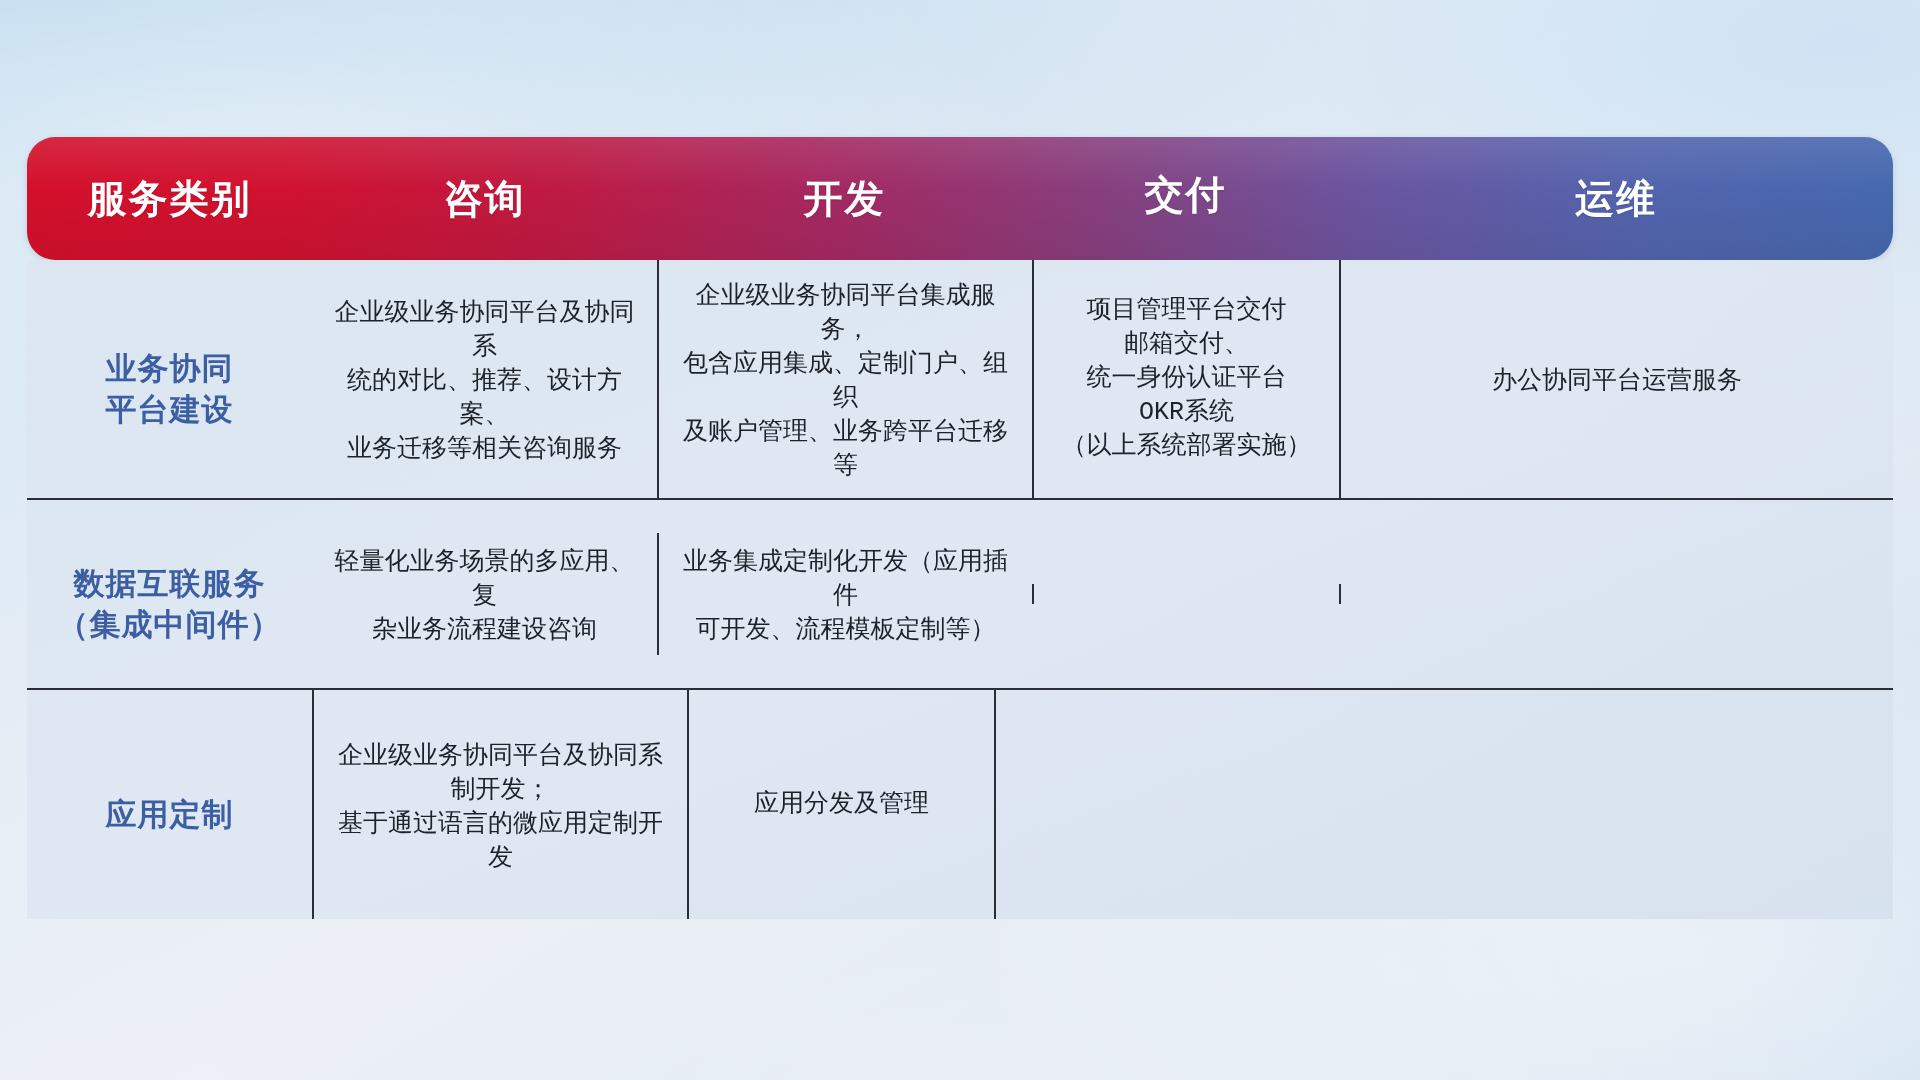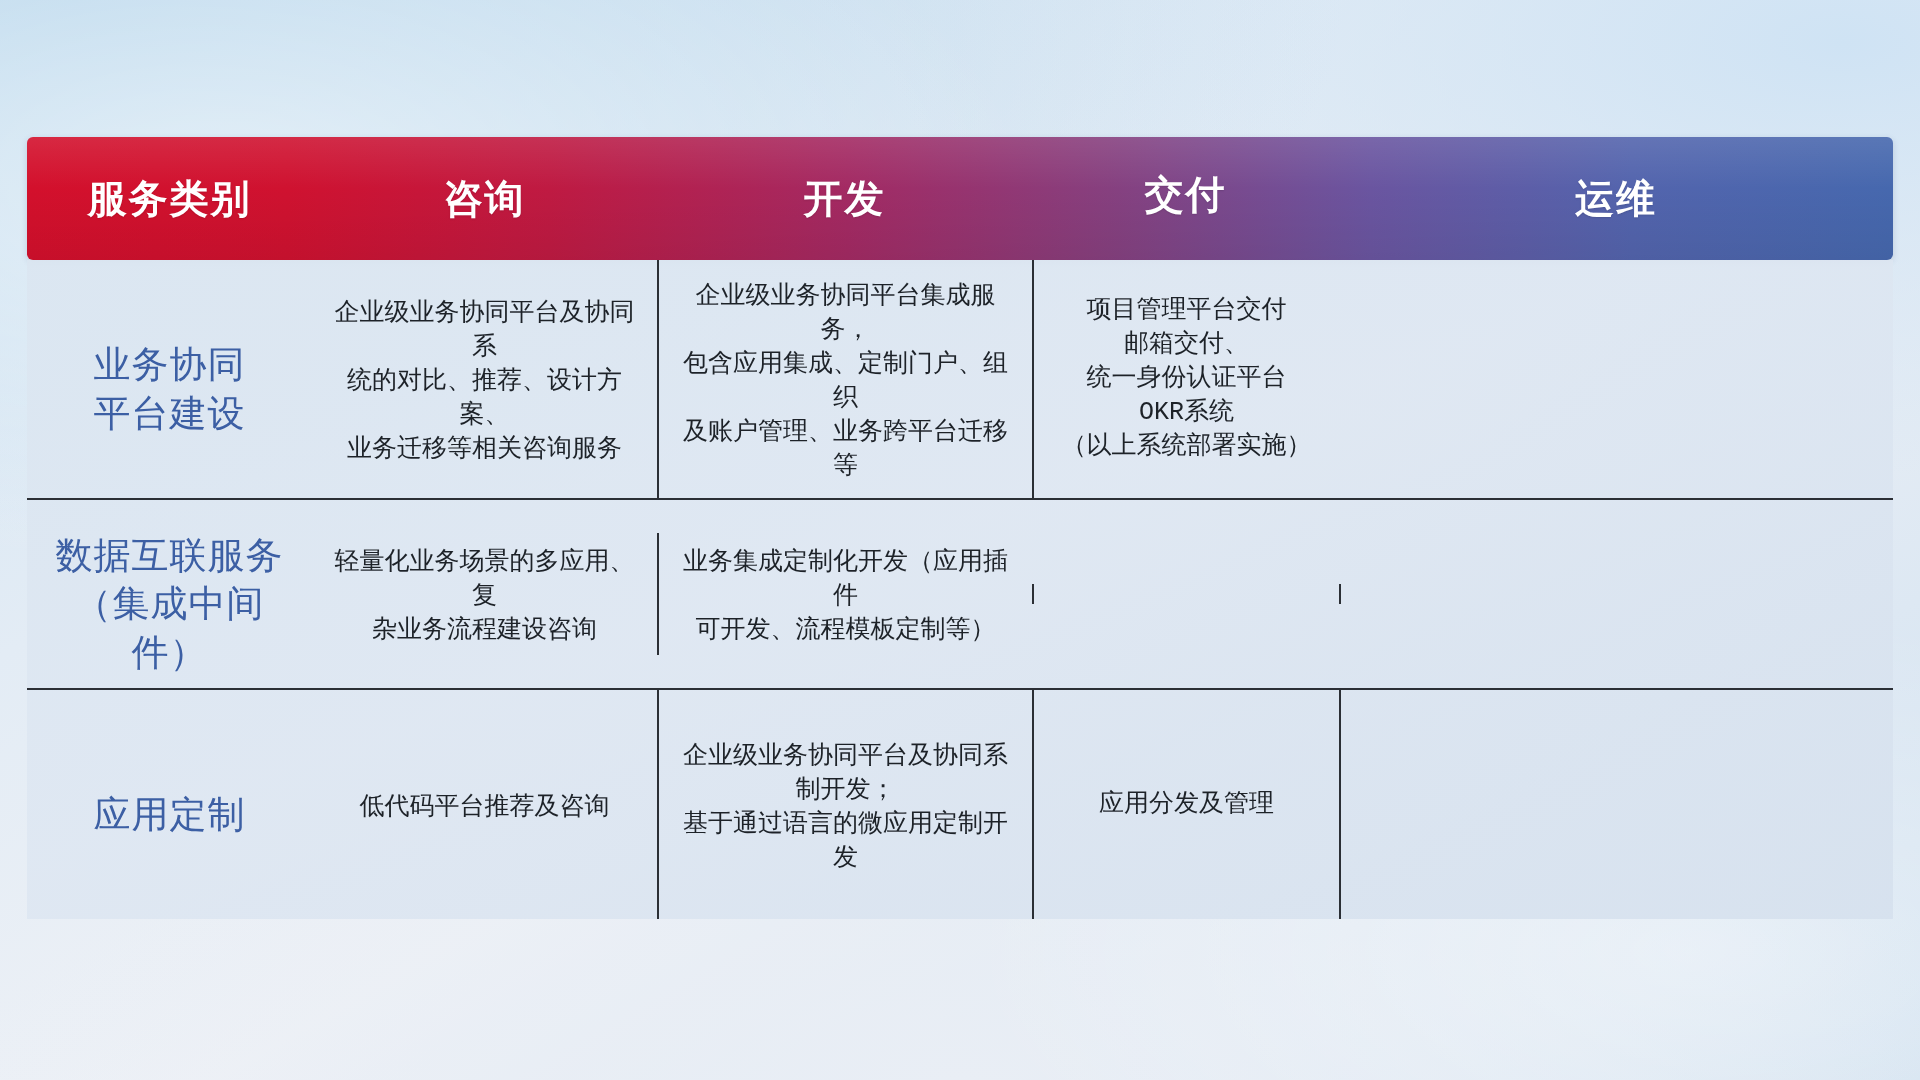--- a/index.html
+++ b/index.html
@@ -24,21 +24,21 @@
       radial-gradient(60% 50% at 12% 18%, rgba(255,255,255,.55) 0%, rgba(255,255,255,0) 70%),
       radial-gradient(55% 45% at 88% 88%, rgba(255,255,255,.40) 0%, rgba(255,255,255,0) 70%);
   }
   
   #table-wrap{
     position:absolute;left:27px;top:137px;width:1866px;height:820px;
   }
   
   #header-row{
     position:relative;height:123px;
-    border-radius:6px;
+    border-radius:28px;
     background:linear-gradient(90deg,
        #d3102c 0%,
        #cf1230 14%,
        #bf1a42 28%,
        #a32a63 44%,
        #86407f 58%,
        #6a55a0 72%,
        #5364ad 86%,
        #4668ae 100%);
     display:flex;align-items:center;
@@ -68,21 +68,21 @@
     display:flex;align-items:center;justify-content:center;
     text-align:center;
     color:#1d2228;
     font-size:25px;line-height:1.36;
     padding:10px 14px;
     box-sizing:border-box;
     white-space:pre-line;
   }
   .bcell.divider{border-left:2.4px solid #2b2f35;}
   .rowlabel{
-    color:#3c5fa4;font-weight:400;font-size:37px;line-height:1.3;
+    color:#3c5fa4;font-weight:700;font-size:31px;line-height:1.3;
     letter-spacing:1px;
     white-space:pre-line;
     margin-top:21px;
   }
   
   .c0{width:285px;}
   .c1{width:345px;}
   .c2{width:375px;}
   .c3{width:307px;font-family:Liberation Mono, monospace;}
   .c4{width:554px;}
@@ -114,36 +114,36 @@
 统的对比、推荐、设计方案、
 业务迁移等相关咨询服务</div>
       <div class="bcell c2 divider">企业级业务协同平台集成服务，
 包含应用集成、定制门户、组织
 及账户管理、业务跨平台迁移等</div>
       <div class="bcell c3 divider">项目管理平台交付
 邮箱交付、
 统一身份认证平台
 OKR系统
 （以上系统部署实施）</div>
+      <div class="bcell c4 divider">办公协同平台运营服务</div>
     </div>
 
     <div class="brow r1">
       <div class="bcell c0 rowlabel">数据互联服务
 （集成中间件）</div>
       <div class="bcell c1">轻量化业务场景的多应用、复
 杂业务流程建设咨询</div>
       <div class="bcell c2 divider">业务集成定制化开发（应用插件
 可开发、流程模板定制等）</div>
       <div class="bcell c3 divider"></div>
       <div class="bcell c4 divider"></div>
     </div>
 
     <div class="brow r2">
       <div class="bcell c0 rowlabel">应用定制</div>
-      <div class="bcell c1">低代码平台推荐及咨询</div>
       <div class="bcell c2 divider">企业级业务协同平台及协同系
 制开发；
 基于通过语言的微应用定制开发</div>
       <div class="bcell c3 divider">应用分发及管理</div>
       <div class="bcell c4 divider"></div>
     </div>
 
   </div>
 </div>
 

